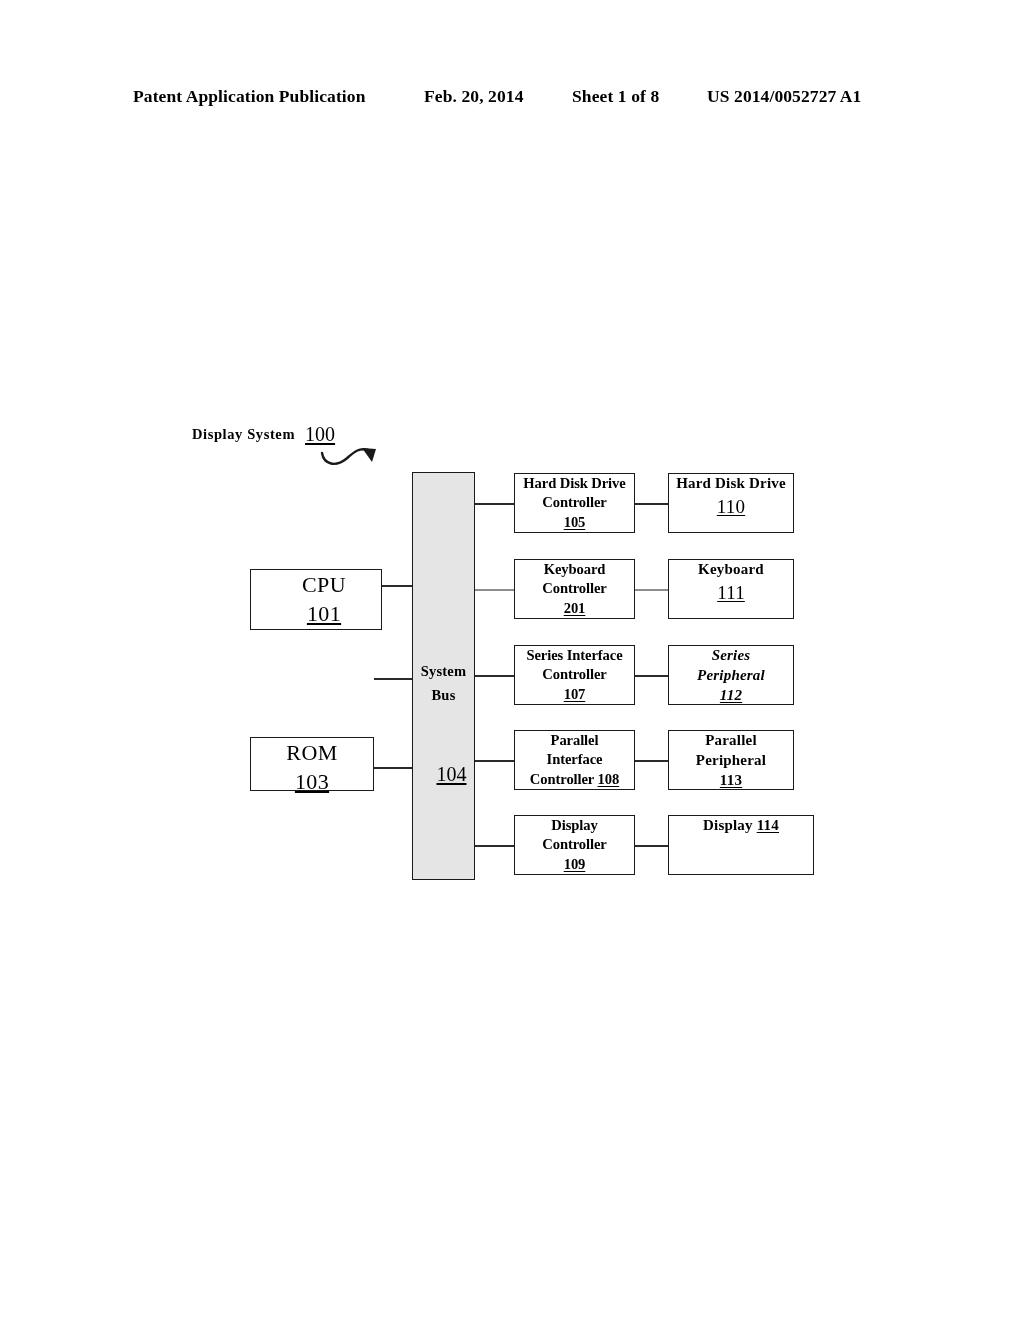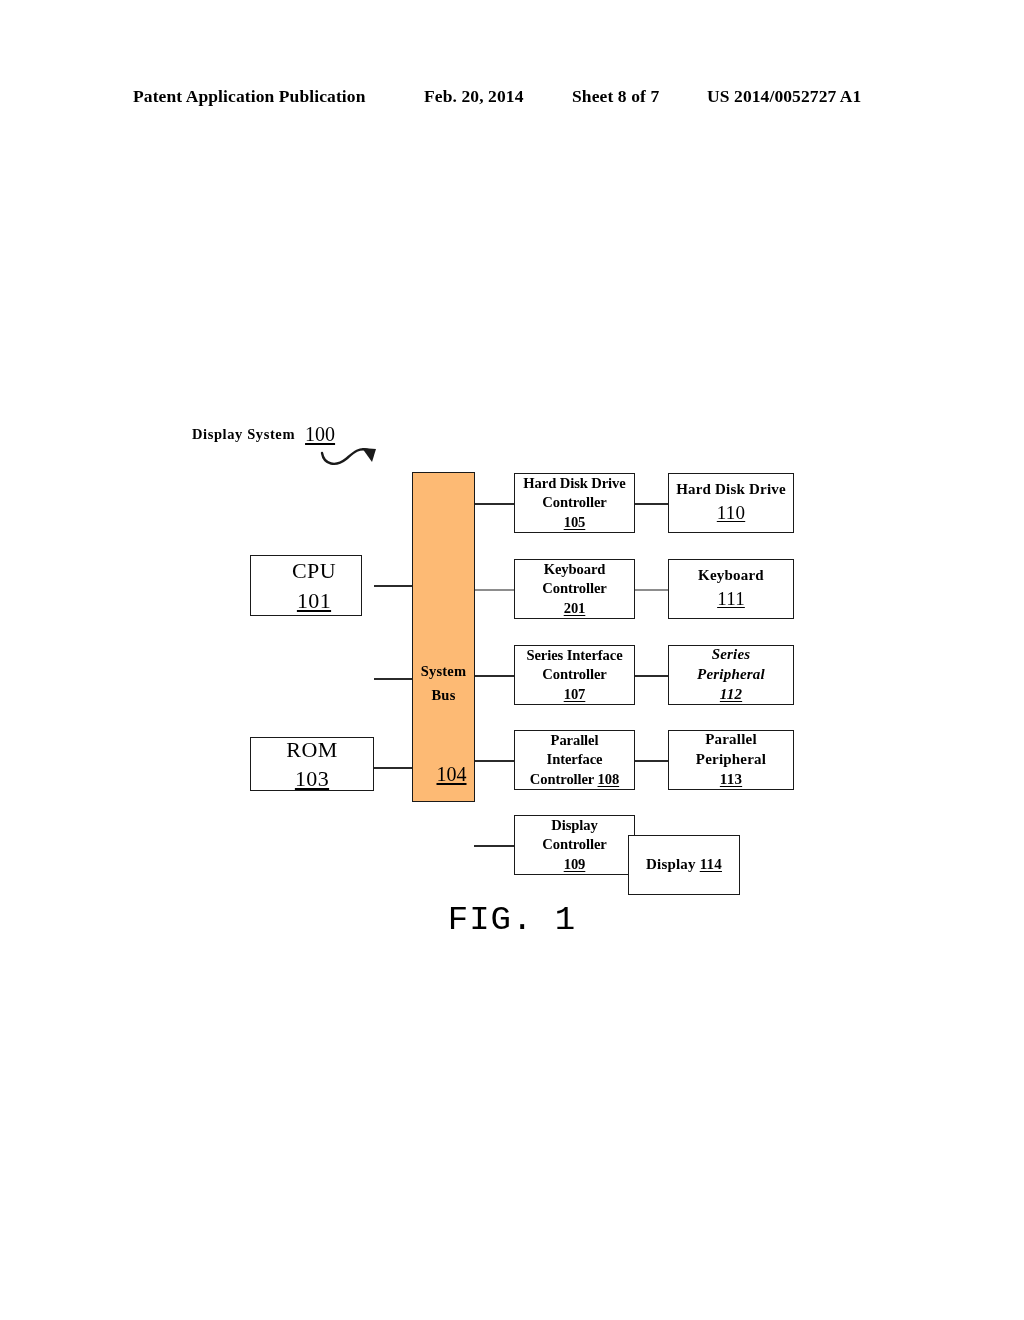--- a/index.html
+++ b/index.html
@@ -58,21 +58,20 @@
   }
 
   .box {
     position: absolute;
     border: 1.6px solid #1a1a1a;
     box-sizing: border-box;
     background: #ffffff;
     display: flex;
     flex-direction: column;
     align-items: center;
-    justify-content: center;
     text-align: center;
     font-weight: bold;
     line-height: 1.33;
     z-index: 3;
   }
   .box .line {
     display: block;
     white-space: nowrap;
   }
   .u { text-decoration: underline; text-underline-offset: 1.5px; }
@@ -97,24 +96,24 @@
     font-size: 15px;
     letter-spacing: 0.2px;
   }
 
   
   #system-bus {
     position: absolute;
     left: 412px;
     top: 472px;
     width: 63px;
-    height: 330px;
+    height: 408px;
     border: 1.6px solid #1a1a1a;
     box-sizing: border-box;
-    background: #fdba74;
+    background: #e5e5e5;
     z-index: 3;
   }
   #system-bus .bus-label {
     position: absolute;
     left: 0;
     width: 100%;
     text-align: center;
     font-family: "Liberation Serif", "DejaVu Serif", serif;
     font-weight: bold;
     font-size: 14.5px;
@@ -182,21 +181,21 @@
     font-size: 34px;
     letter-spacing: 1px;
   }
 </style>
 </head>
 <body>
 
 <div id="page-header">
   <span class="hdr-pub">Patent Application Publication</span>
   <span class="hdr-date">Feb. 20, 2014</span>
-  <span class="hdr-sheet">Sheet 8 of 7</span>
+  <span class="hdr-sheet">Sheet 1 of 8</span>
   <span class="hdr-patno">US 2014/0052727 A1</span>
 </div>
 
 <div id="diagram">
 
   <div id="system-caption">
     <span>Display System</span><span class="cap-num u">100</span>
   </div>
 
   <svg id="lead-arrow" viewBox="0 0 64 34" xmlns="http://www.w3.org/2000/svg">
@@ -213,21 +212,21 @@
   <div class="conn" style="left:474px; top:675px; width:41px;"></div>
   <div class="conn" style="left:474px; top:760px; width:41px;"></div>
   <div class="conn" style="left:474px; top:845px; width:41px;"></div>
 
   <div class="conn" style="left:635px; top:503px; width:34px;"></div>
   <div class="conn faint" style="left:635px; top:589px; width:34px;"></div>
   <div class="conn" style="left:635px; top:675px; width:34px;"></div>
   <div class="conn" style="left:635px; top:760px; width:34px;"></div>
   <div class="conn" style="left:635px; top:845px; width:34px;"></div>
 
-  <div class="box box-mem" style="left:250px; top:555px; width:112px; height:61px;padding-left:16px;">
+  <div class="box box-mem" style="left:250px; top:569px; width:132px; height:61px;padding-left:16px;">
     <span class="line">CPU</span>
     <span class="line u">101</span>
   </div>
 
 
   <div class="box box-mem" style="left:250px; top:737px; width:124px; height:54px;">
     <span class="line">ROM</span>
     <span class="line u">103</span>
   </div>
 
@@ -282,19 +281,18 @@
     <span class="line">Peripheral</span>
     <span class="line u">112</span>
   </div>
 
   <div class="box box-peri" style="left:668px; top:730px; width:126px; height:60px;">
     <span class="line">Parallel</span>
     <span class="line">Peripheral</span>
     <span class="line u">113</span>
   </div>
 
-  <div class="box box-peri" style="left:628px; top:815px; width:112px; height:60px;margin-top:20px;">
+  <div class="box box-peri" style="left:668px; top:815px; width:146px; height:60px;">
     <span class="line"><span>Display</span> <span class="u">114</span></span>
   </div>
 
-  <div id="fig-label">FIG. 1</div>
 
 </div>
 
 </body></html>

